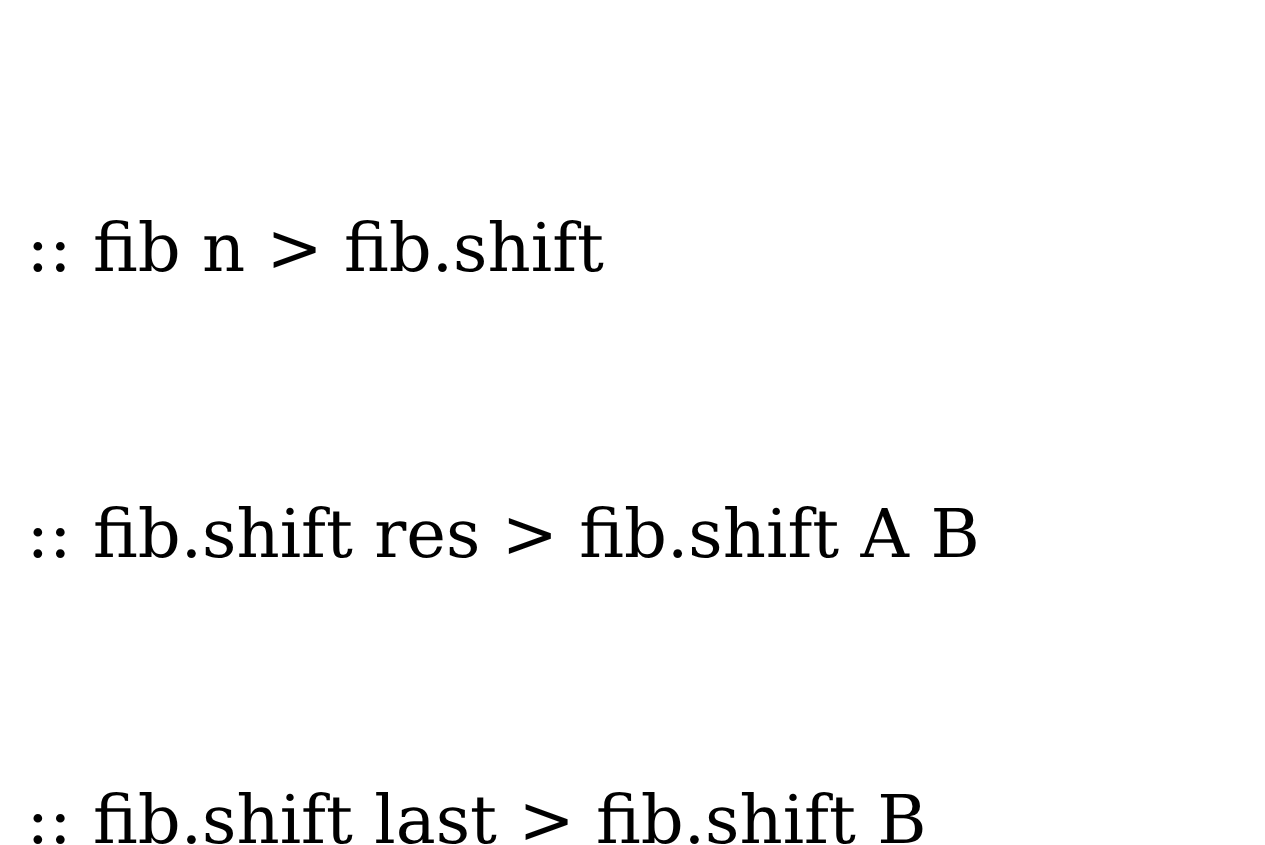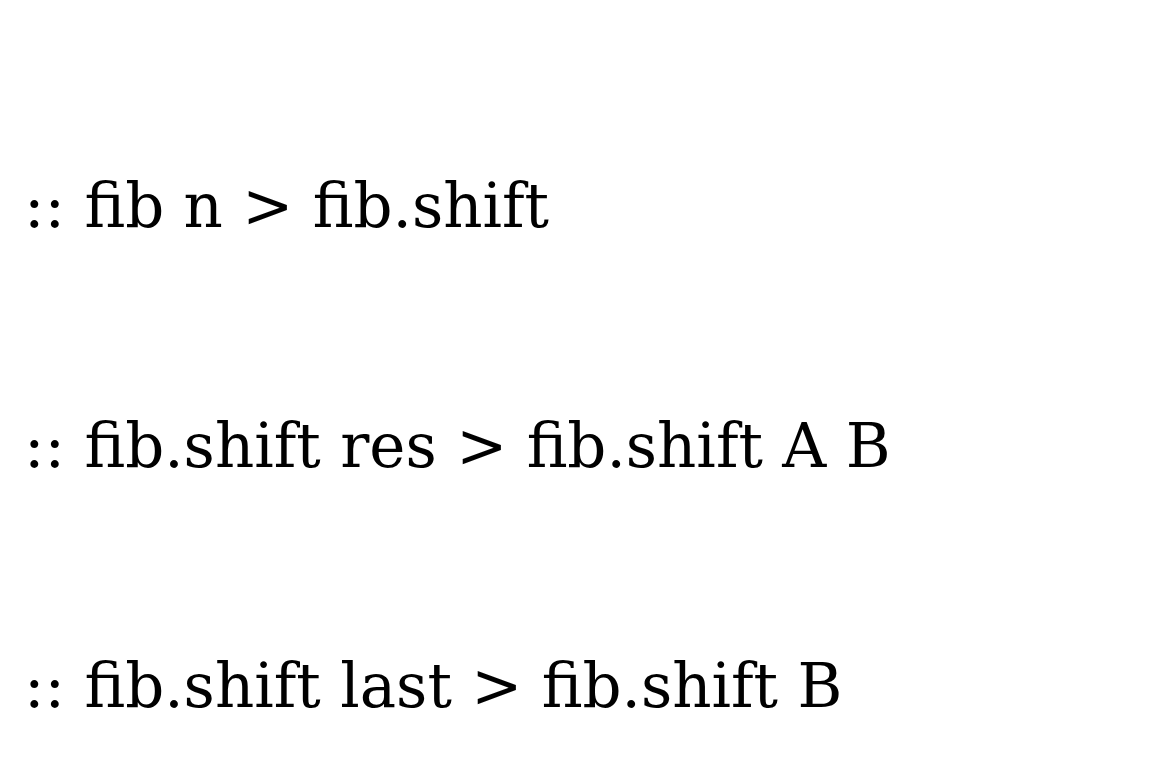--- a/index.html
+++ b/index.html
@@ -19,20 +19,21 @@
     font-family: "DejaVu Serif", "Liberation Serif", serif;
     font-size: 61px;
     line-height: 80px;
     color: #000000;
     font-variant-ligatures: common-ligatures;
     white-space: pre;
     letter-spacing: 0px;
   }
   .code-line {
     height: 80px;
+    margin-top: 20px;
   }
 </style>
 </head>
 <body>
 
 <div class="page">
   <div class="code-listing">
     <div class="code-line">:: fib n &gt; fib.shift</div>
     <div class="code-line">:: fib.shift res &gt; fib.shift A B</div>
     <div class="code-line">:: fib.shift last &gt; fib.shift B</div>

